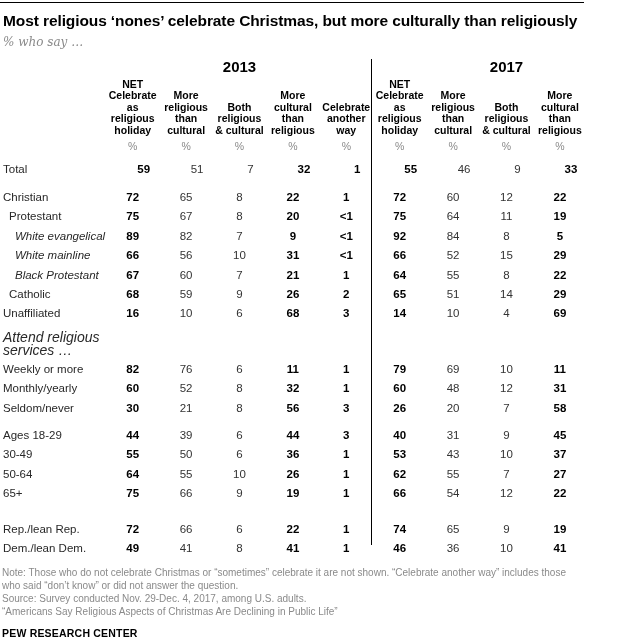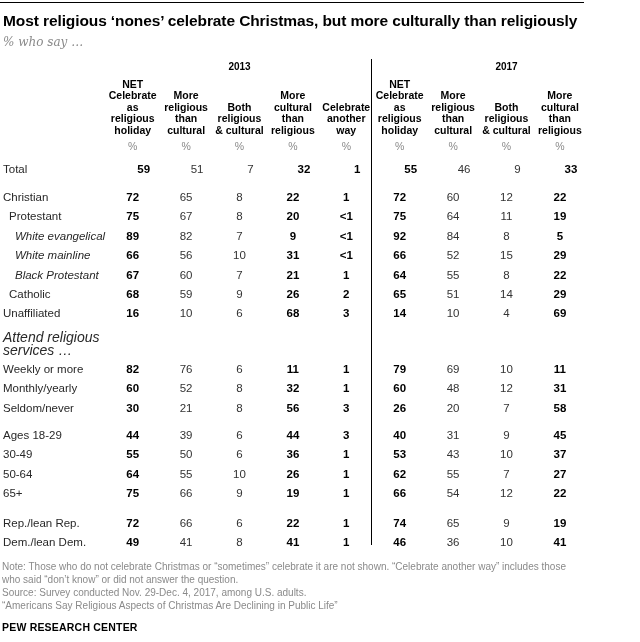--- a/index.html
+++ b/index.html
@@ -13,21 +13,21 @@
     line-height:20px;letter-spacing:-0.1px;
   }
   .subtitle{
     margin:4px 0 0 3px;font-family:"DejaVu Serif",serif;font-style:italic;
     font-size:12px;color:#8a8a8a;line-height:14px;
   }
   .tablewrap{position:relative;width:640px;margin-top:8px;}
   .vdivider{position:absolute;left:371px;top:2px;width:1px;height:486px;background:#000;}
   .trow{display:grid;grid-template-columns:106px repeat(10,1fr);}
   .yearrow{height:18px;align-items:center;}
-  .year{font-weight:700;font-size:10px;color:#000;text-align:center;}
+  .year{font-weight:700;font-size:15px;color:#000;text-align:center;}
   .headrow{height:62px;}
   .hcell{
     grid-row:1;align-self:end;text-align:center;font-weight:700;
     font-size:10.5px;line-height:11.5px;color:#000;padding-bottom:1px;
   }
   .pctrow{height:18px;align-items:center;}
   .pct{text-align:center;font-size:10.5px;color:#8a8a8a;}
   .datarow{height:19.4px;align-items:center;}
   .rlabel{font-size:11.5px;color:#282828;padding-left:3px;white-space:nowrap;}
   .rlabel.i1{padding-left:9px;}
@@ -318,21 +318,21 @@
         <div class="val">66</div>
         <div class="val">9</div>
         <div class="val b">19</div>
         <div class="val b">1</div>
         <div class="val b">66</div>
         <div class="val">54</div>
         <div class="val">12</div>
         <div class="val b">22</div>
         <div class="val b">1</div>
       </div>
-      <div class="trow datarow" style="margin-top: 10px;">
+      <div class="trow datarow" style="margin-top: 16px;">
         <div class="rlabel">Rep./lean Rep.</div>
         <div class="val b">72</div>
         <div class="val">66</div>
         <div class="val">6</div>
         <div class="val b">22</div>
         <div class="val b">1</div>
         <div class="val b">74</div>
         <div class="val">65</div>
         <div class="val">9</div>
         <div class="val b">19</div>

